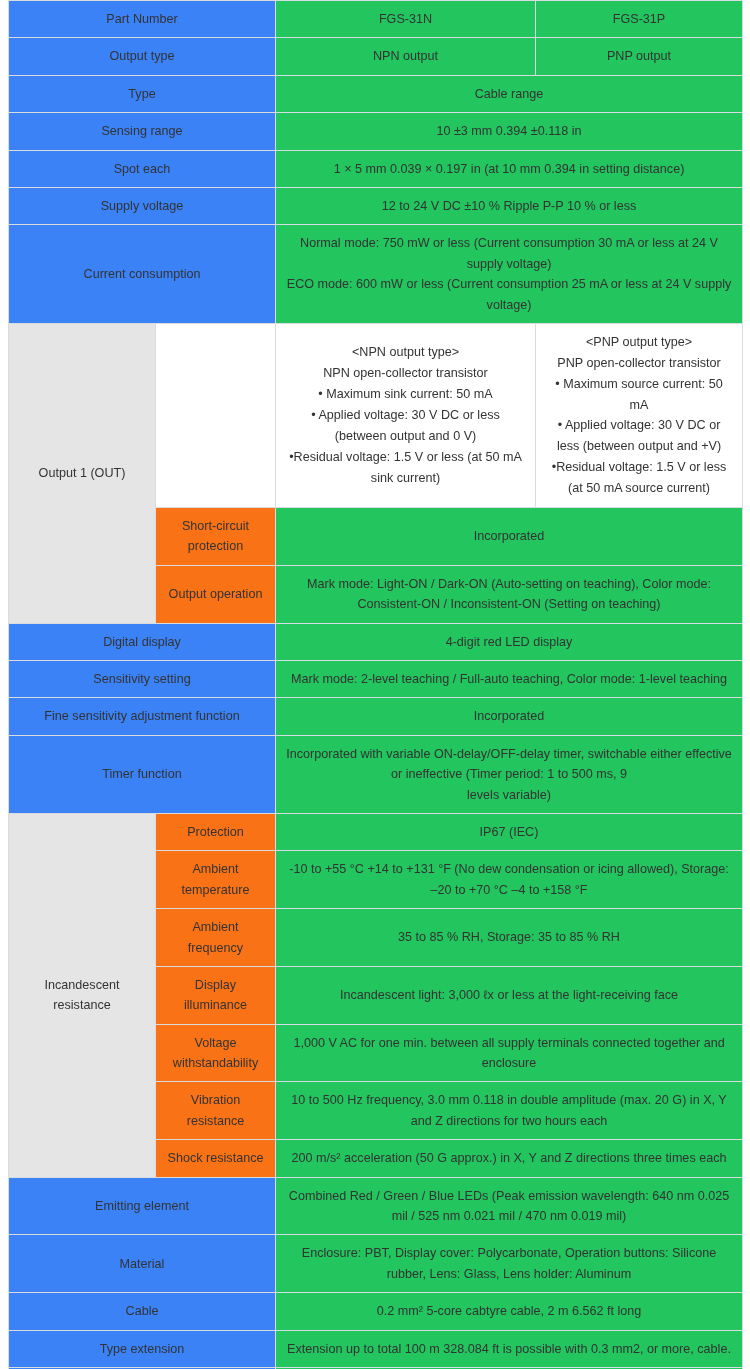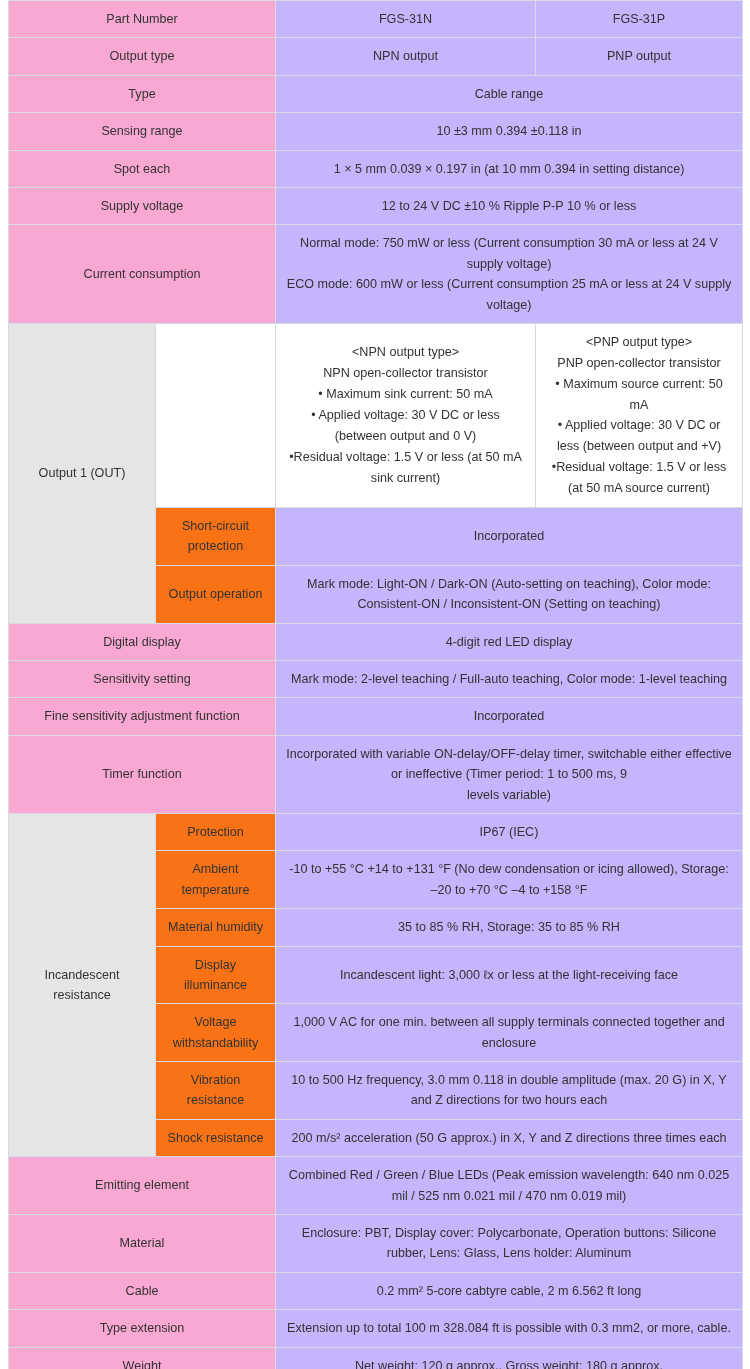--- a/index.html
+++ b/index.html
@@ -25,33 +25,33 @@
   table.spec td {
     border: 1px solid #d8dbe0;
     padding: 8px 9px;
     text-align: center;
     vertical-align: middle;
     color: #333333;
     word-wrap: break-word;
   }
   
   td.lbl {
-    background: #f9a8d4;
+    background: #3b82f6;
   }
   td.lbl-top {
     background: #e5e5e5;
     vertical-align: top;
     padding-top: 9px;
   }
   
   td.sublbl {
     background: #f97316;
   }
   td.val {
-    background: #c4b5fd;
+    background: #22c55e;
   }
   td.val-left {
     background: #ffffff;
     text-align: left;
     vertical-align: top;
     line-height: 1.66;
   }
   td.blank {
     background: #ffffff;
   }
@@ -162,21 +162,21 @@
       <td class="sublbl">Protection</td>
       <td class="val" colspan="2">IP67 (IEC)</td>
     </tr>
 
     <tr>
       <td class="sublbl">Ambient temperature</td>
       <td class="val" colspan="2">-10 to +55 °C +14 to +131 °F (No dew condensation or icing allowed), Storage: –20 to +70 °C –4 to +158 °F</td>
     </tr>
 
     <tr>
-      <td class="sublbl">Material humidity</td>
+      <td class="sublbl">Ambient frequency</td>
       <td class="val" colspan="2">35 to 85 % RH, Storage: 35 to 85 % RH</td>
     </tr>
 
     <tr>
       <td class="sublbl">Display illuminance</td>
       <td class="val" colspan="2">Incandescent light: 3,000 ℓx or less at the light-receiving face</td>
     </tr>
 
     <tr>
       <td class="sublbl">Voltage withstandability</td>

